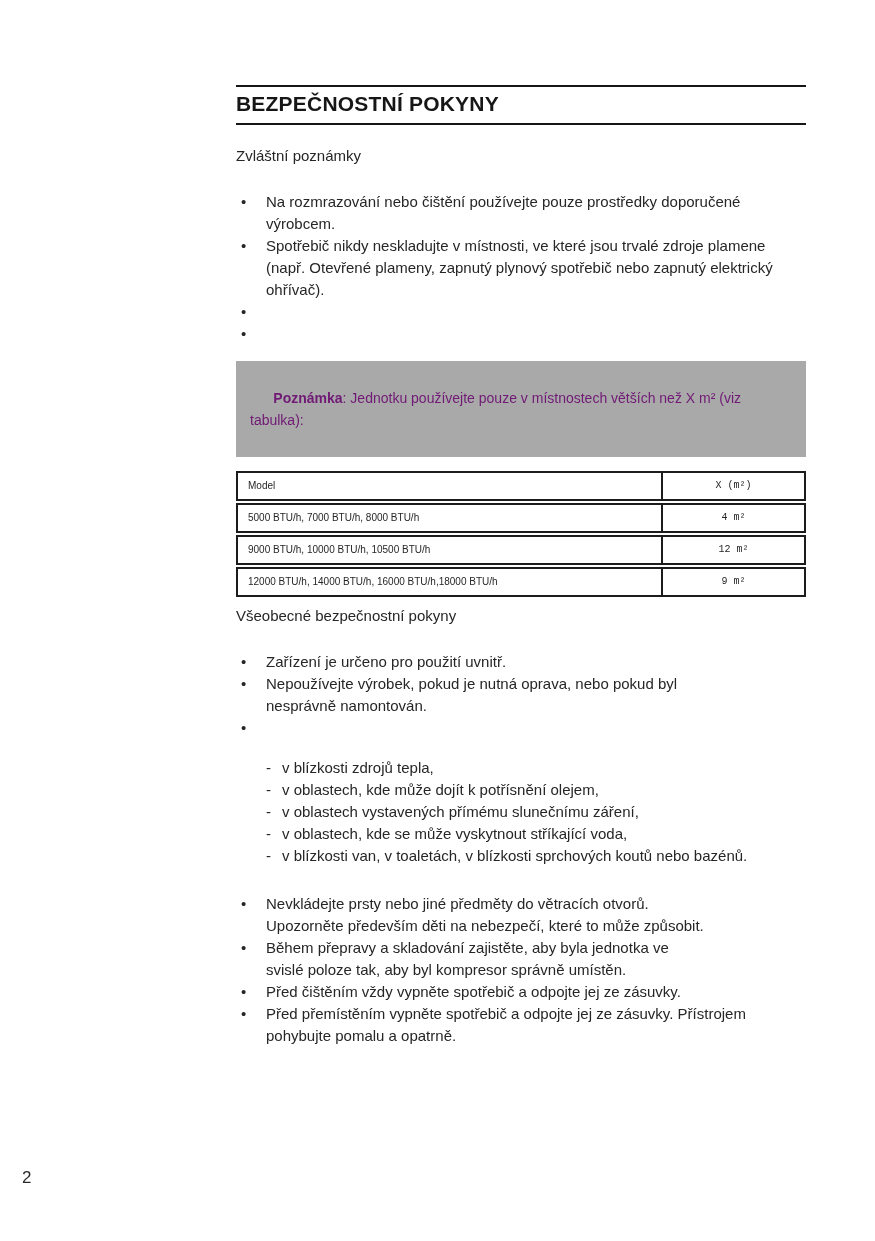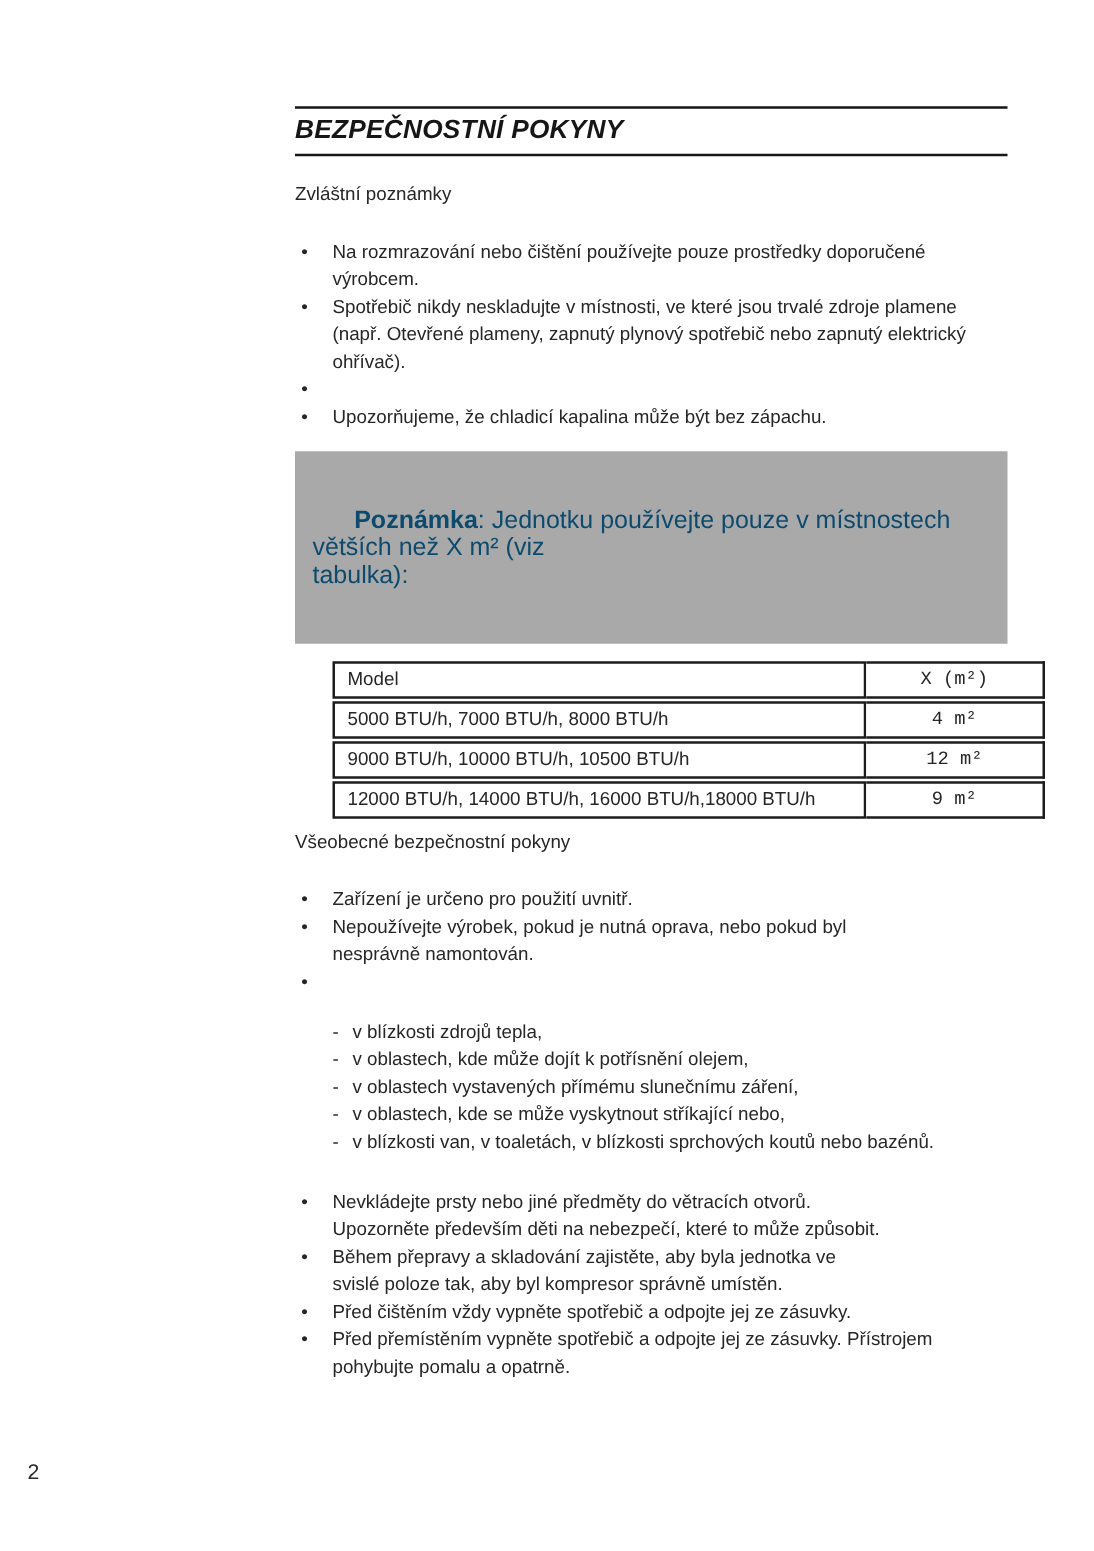--- a/index.html
+++ b/index.html
@@ -26,21 +26,20 @@
   .title-block {
     border-top: 2px solid #161616;
     border-bottom: 2px solid #161616;
     padding: 5px 0 7px 0;
   }
   .title-block h1 {
     font-size: 21px;
     font-weight: bold;
     letter-spacing: 0.2px;
     color: #161616;
-    font-style: italic;
   }
   
   .section-heading {
     font-size: 15px;
     margin-top: 22px;
     color: #262626;
   }
   
   .list { margin-top: 27px; }
   .list.tight { margin-top: 18px; }
@@ -59,35 +58,34 @@
   }
   .li .text {
     white-space: pre-wrap;
     color: #262626;
   }
   .dash-list { padding-left: 30px; }
   .dash-list .li .marker { width: 16px; padding-left: 0; }
   
   .note-box {
     margin-top: 16px;
-    padding: 22px 14px;
-    font-size: 20px;
+    padding: 4px 14px;
+    font-size: 14px;
     line-height: 22px;
     white-space: pre-wrap;
-    color: #0c4a6e;
+    color: #701a75;
   }
   .note-box .label { font-weight: bold; }
   
   table.room-table {
     margin-top: 12px;
     width: 100%;
     border-collapse: separate;
     border-spacing: 0 2px;
-    font-size: 15px;
-    margin-left: 30px;
+    font-size: 10px;
   }
   table.room-table td, table.room-table th {
     border: 2px solid #1c1c1c;
     padding: 3px 10px;
     line-height: 20px;
     font-weight: normal;
     color: #262626;
     background: #ffffff;
   }
   table.room-table .col1 { text-align: left; width: 427px; }
@@ -122,21 +120,20 @@
         <span class="marker">•</span>
         <span class="text">Spotřebič nikdy neskladujte v místnosti, ve které jsou trvalé zdroje plamene
 (např. Otevřené plameny, zapnutý plynový spotřebič nebo zapnutý elektrický
 ohřívač).</span>
       </div>
       <div class="li">
         <span class="marker">•</span>
       </div>
       <div class="li">
         <span class="marker">•</span>
-        <span class="text">Upozorňujeme, že chladicí kapalina může být bez zápachu.</span>
       </div>
     </div>
 
     <div class="note-box" style="background: rgb(169, 169, 169);">
       <span class="label">Poznámka</span><span class="note-text">: Jednotku používejte pouze v místnostech větších než X m² (viz
 tabulka):</span>
     </div>
 
     <table class="room-table">
       <tbody>
@@ -184,21 +181,21 @@
       <div class="li">
         <span class="marker">-</span>
         <span class="text">v oblastech, kde může dojít k potřísnění olejem,</span>
       </div>
       <div class="li">
         <span class="marker">-</span>
         <span class="text">v oblastech vystavených přímému slunečnímu záření,</span>
       </div>
       <div class="li">
         <span class="marker">-</span>
-        <span class="text">v oblastech, kde se může vyskytnout stříkající nebo,</span>
+        <span class="text">v oblastech, kde se může vyskytnout stříkající voda,</span>
       </div>
       <div class="li">
         <span class="marker">-</span>
         <span class="text">v blízkosti van, v toaletách, v blízkosti sprchových koutů nebo bazénů.</span>
       </div>
     </div>
 
     <div class="list after-gap">
       <div class="li">
         <span class="marker">•</span>

